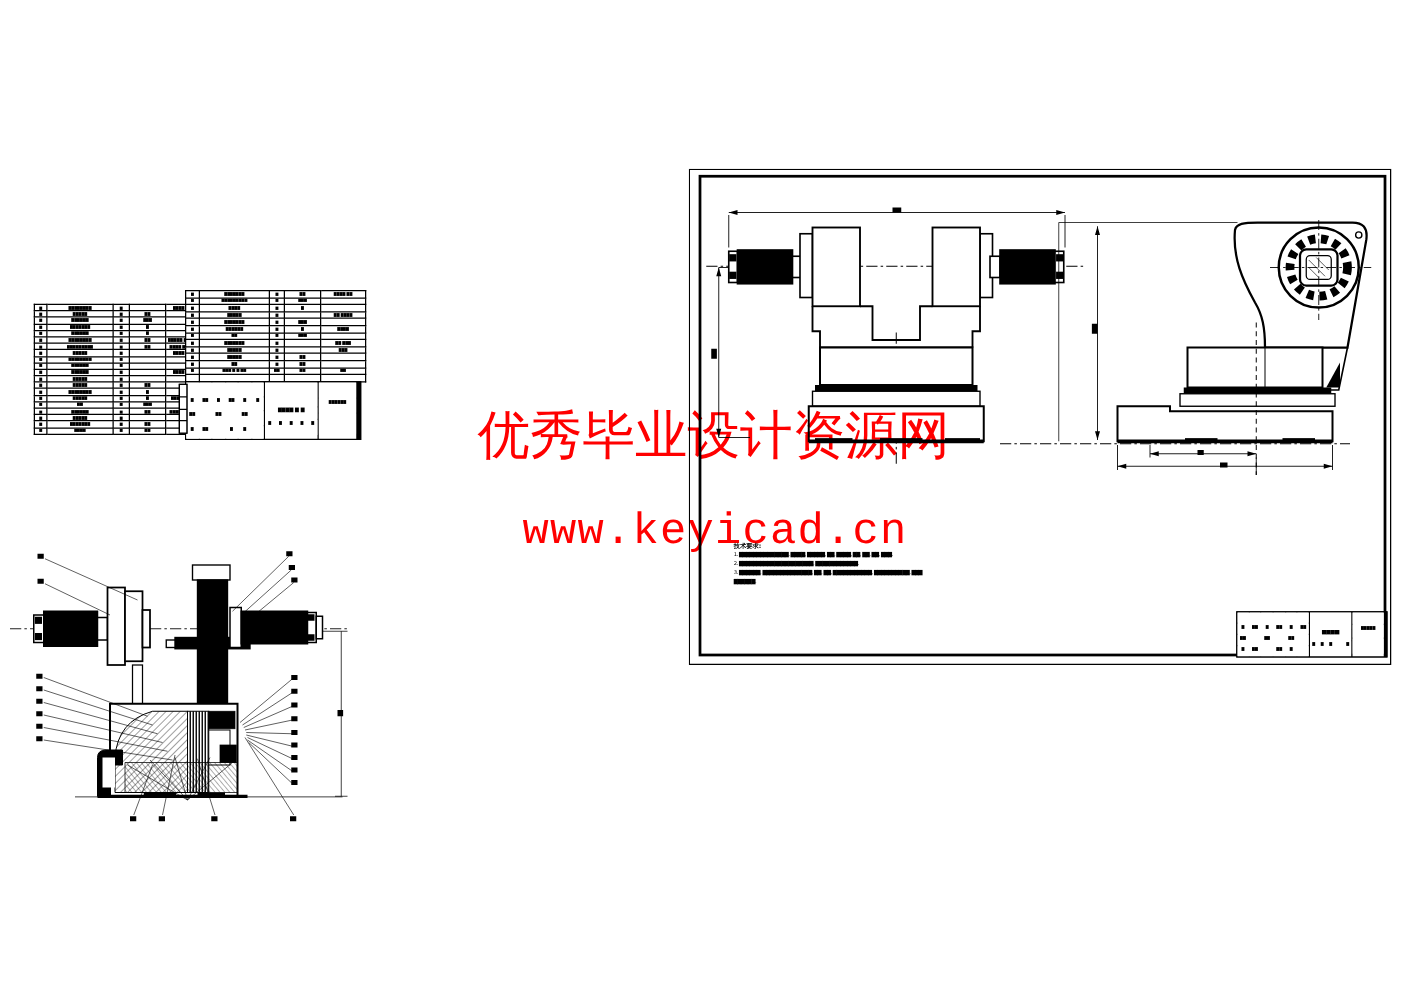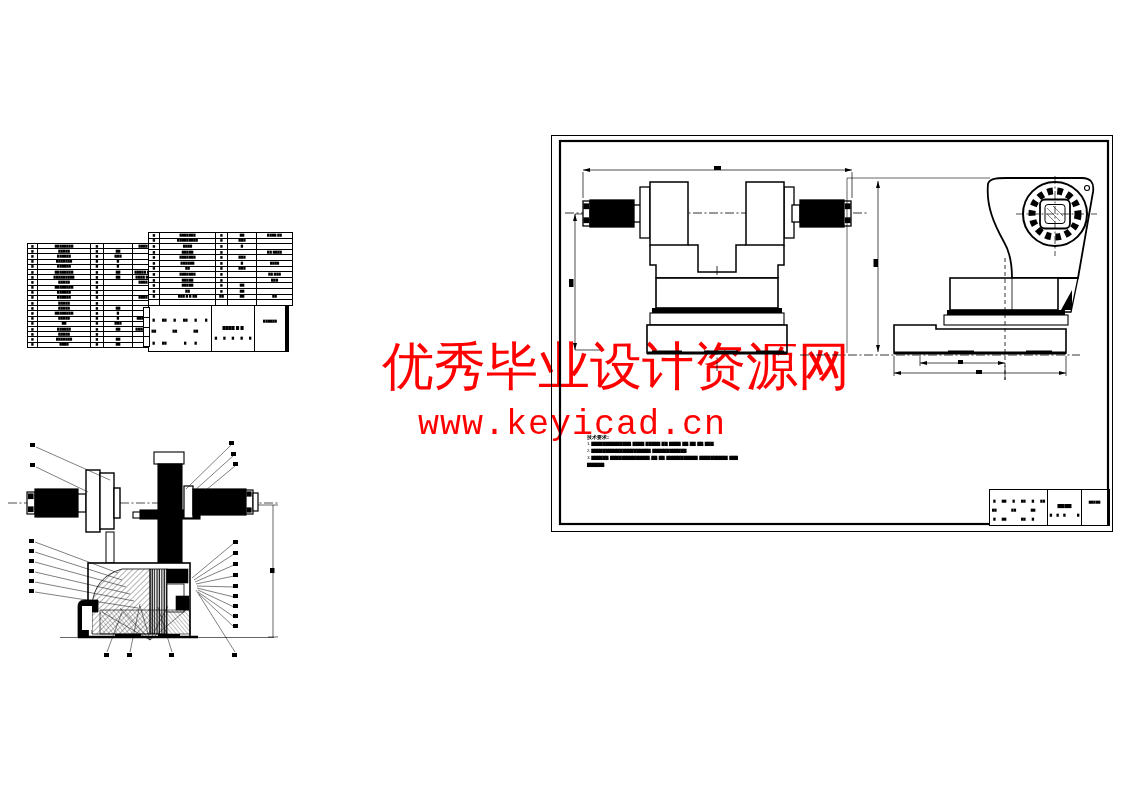--- a/index.html
+++ b/index.html
@@ -42,21 +42,21 @@
   .stb-right{display:grid;grid-template-rows:9px 10px 12px;gap:1px;background:#000;}
   .subcells{display:grid;grid-template-columns:repeat(5,1fr);gap:1px;background:#000;}
 
   
   .notes{left:587px;top:434px;width:285px;}
   .notes .nt{font-size:5px;line-height:6px;font-weight:bold;font-family:"DejaVu Sans",sans-serif;}
   .notes .nl{font-size:4.2px;line-height:7px;letter-spacing:-0.4px;font-family:"DejaVu Sans",sans-serif;}
 
   
   .wm{position:absolute;mix-blend-mode:multiply;z-index:30;white-space:nowrap;}
-  .wm1{left:382px;top:332px;font-size:52px;font-family:"Liberation Serif","DejaVu Serif",serif;}
+  .wm1{left:382px;top:320px;font-size:42px;font-family:"Liberation Serif","DejaVu Serif",serif;}
   .wm2{left:418px;top:405px;font-size:35px;letter-spacing:1px;font-family:"Liberation Mono","DejaVu Sans Mono",monospace;}
 </style>
 </head>
 <body>
 
 <div class="wm wm1" style="color: rgb(255, 0, 0);">优秀毕业设计资源网</div>
 <div class="wm wm2" style="color: rgb(255, 0, 0);">www.keyicad.cn</div>
 
 <table class="tbl-left">
     <tbody>

